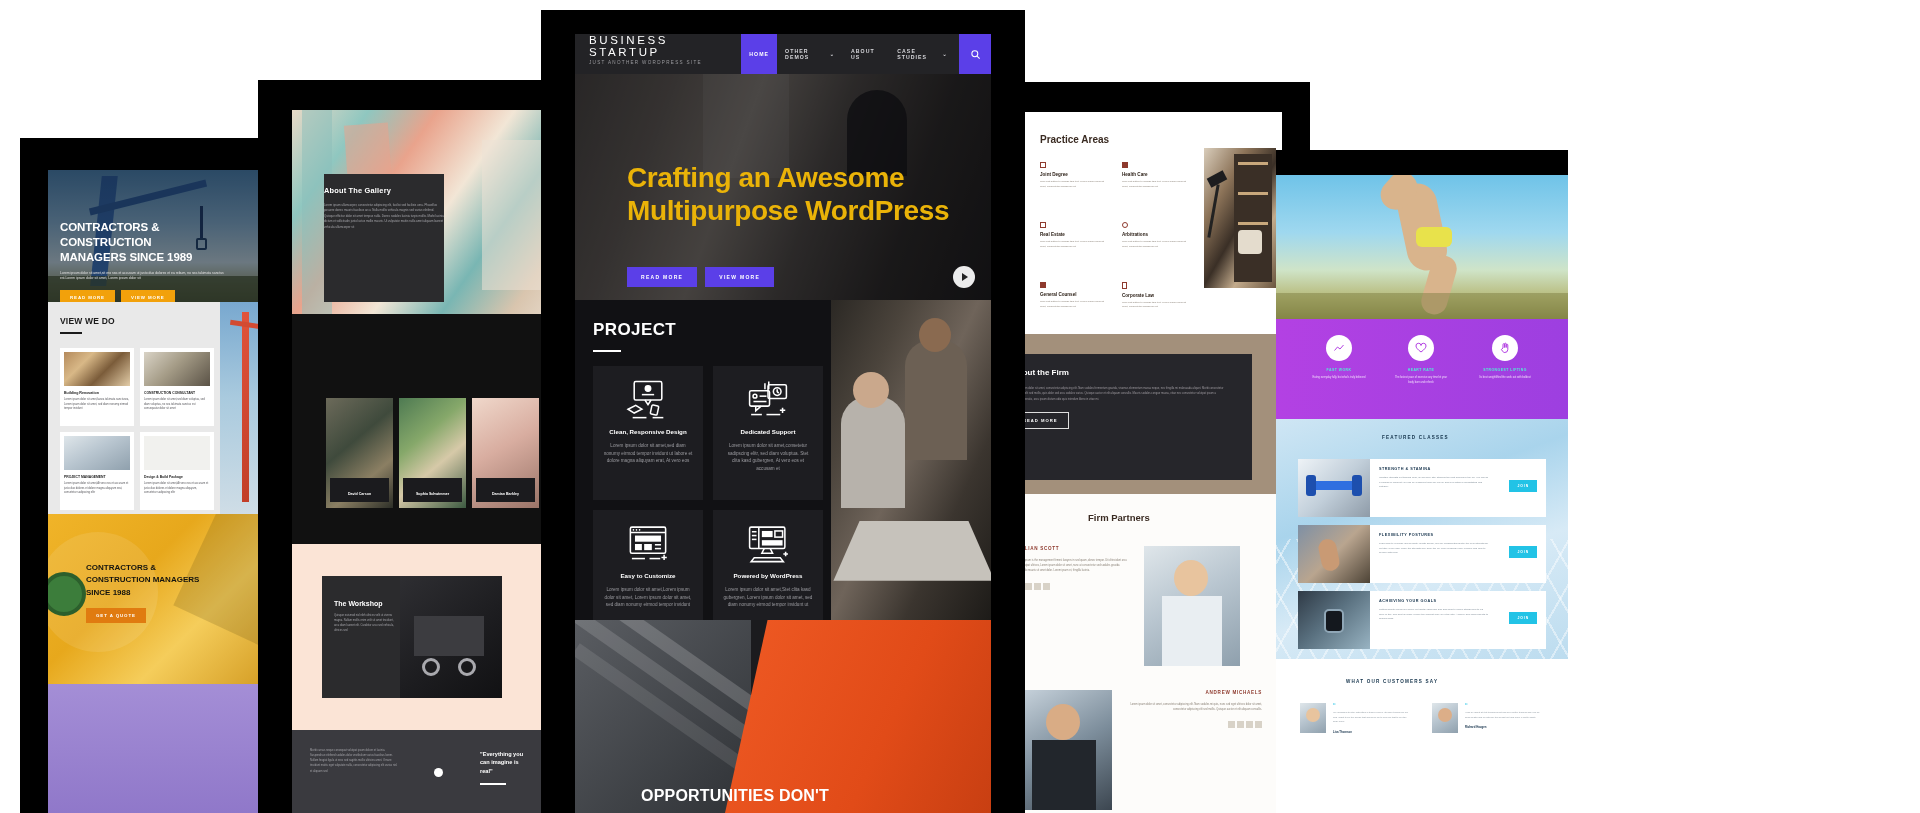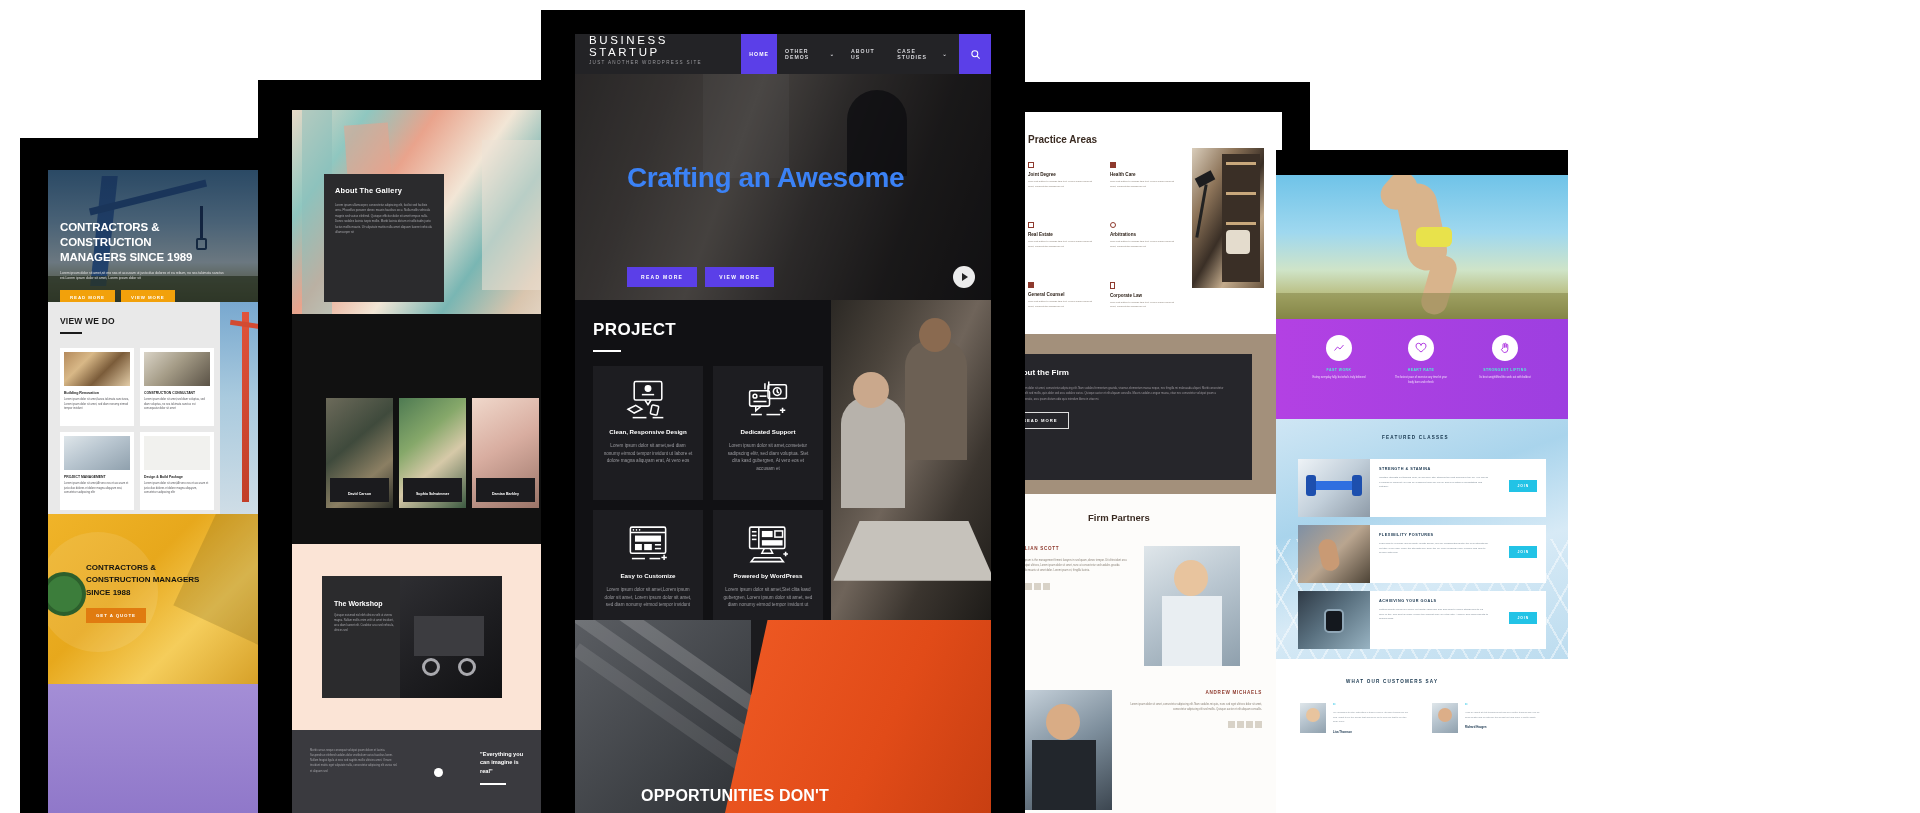--- a/index.html
+++ b/index.html
@@ -46,21 +46,21 @@
   
   .mh { position:absolute; left:0; right:0; top:0; height:40px; background:#232326; display:flex; align-items:flex-start; }
   .mh-brand { padding-left:14px; width:180px; }
   .mh-brand .t1 { color:#fff; font-size:11.5px; letter-spacing:2.6px; font-weight:400; }
   .mh-brand .t2 { color:#9a9a9e; font-size:4.6px; letter-spacing:1.3px; margin-top:2px; }
   .mh-nav { display:flex; align-items:stretch; height:100%; }
   .mh-item { display:flex; align-items:center; padding:0 8px; color:#d8d8dc; font-size:5.2px; letter-spacing:1.05px; font-weight:700; }
   .mh-item.active { background:#5b3fe8; color:#fff; }
   .mh-search { position:absolute; right:0; top:0; height:40px; width:32px; background:#5b3fe8; display:flex; align-items:center; justify-content:center; }
 
-  .hero-title { position:absolute; color:#3b82f6; font-weight:700; font-size:28px; line-height:1.17; letter-spacing:-.4px; }
+  .hero-title { position:absolute; color:#eab308; font-weight:700; font-size:28px; line-height:1.17; letter-spacing:-.4px; }
   .btn-pur { display:inline-block; background:#5b3fe8; color:#fff; font-size:5px; letter-spacing:1.3px; font-weight:700; padding:7px 14px; }
   .btn-orange { display:inline-block; background:#f2a10b; color:#fff; font-size:4.4px; letter-spacing:.9px; font-weight:700; padding:5px 10px; }
   .btn-cyan { display:inline-block; background:#22c3e6; color:#fff; font-size:4.4px; letter-spacing:.9px; font-weight:700; padding:5px 11px; }
   .btn-dkline { display:inline-block; border:1px solid #dfdfdf; color:#fff; font-size:4.2px; letter-spacing:1px; font-weight:700; padding:5px 10px; }
 
   .play-btn { position:absolute; width:22px; height:22px; border-radius:50%; background:rgba(255,255,255,.92); display:flex; align-items:center; justify-content:center; }
   .play-btn:after { content:""; border-left:6px solid #222; border-top:4px solid transparent; border-bottom:4px solid transparent; margin-left:2px; }
 
   
   .svc-wrap { position:absolute; background:#111114; }
@@ -161,21 +161,21 @@
   </div>
 
   <div class="panel" style="left:258px; top:80px; width:350px; height:740px;">
     <div class="screen" style="left:34px; top:30px; width:286px; height:710px; background:#111;">
 
       <div class="ph ph-paint" style="left:0;top:0;width:286px;height:204px;">
         <div style="position:absolute;left:10px;top:0;width:30px;height:204px;background:rgba(140,190,185,.5);"></div>
         <div style="position:absolute;left:56px;top:14px;width:44px;height:120px;background:rgba(233,163,140,.55);transform:rotate(-4deg);"></div>
         <div style="position:absolute;left:190px;top:30px;width:70px;height:150px;background:rgba(236,226,214,.55);"></div>
       </div>
-      <div style="position:absolute;left:32px;top:64px;width:120px;height:128px;background:#2b2b2d;padding:12px 11px;">
+      <div style="position:absolute;left:32px;top:64px;width:120px;height:128px;background:#2b2b2d;padding:12px 0;">
         <div class="wt hd" style="font-size:7.4px;letter-spacing:.2px;">About The Gallery</div>
         <div style="margin-top:8px;color:#a5a5aa;font-size:2.9px;line-height:1.85;">Lorem ipsum ullamcorper, consectetur adipiscing elit, facilisi sed facilisis urna. Phasellus posuere donec mauris faucibus arcu. Nulla mollis vehicula magnis sed varius eleifend. Quisque efficitur dolor sit amet tempus nulla. Donec sodales lacinia turpis mollis. Morbi lacinia dictum et sollicitudin justo luctus mollis mauris. Ut vulputate mattis nulla amet aliquam laoreet vehicula ullamcorper sit</div>
       </div>
 
       <div style="position:absolute;left:0;top:204px;width:286px;height:230px;background:#111;">
         <div style="position:absolute;left:34px;top:84px;display:flex;gap:6px;">
           <div style="position:relative;width:67px;height:110px;">
             <div class="ph ph-art1" style="position:relative;width:67px;height:110px;"></div>
             <div style="position:absolute;left:4px;bottom:6px;right:4px;background:#1b1b1e;padding:3px 0;text-align:center;">
               <span class="wt hd" style="font-size:3.6px;">David Carson</span>
@@ -259,20 +259,21 @@
         <div class="mh-search">
           <svg width="11" height="11" viewBox="0 0 24 24" fill="none" stroke="#fff" stroke-width="2.2">
             <circle cx="10.5" cy="10.5" r="6.5"></circle>
               <line x1="15.5" y1="15.5" x2="21" y2="21"></line>
           </svg>
         </div>
       </div>
 
       <div class="hero-title" style="left:52px; top:128px; width:330px;">
         <div>Crafting an Awesome</div>
+        <div>Multipurpose WordPress</div>
       </div>
       <div style="position:absolute;left:52px;top:233px;display:flex;gap:8px;">
         <span class="btn-pur">READ MORE</span>
         <span class="btn-pur">VIEW MORE</span>
       </div>
       <div class="play-btn" style="left:378px;top:232px;"></div>
 
       <div class="svc-wrap" style="left:0;top:266px;width:256px;height:513px;">
         <div style="position:absolute;left:18px;top:20px;">
           <div class="svc-title">PROJECT</div>
@@ -369,21 +370,21 @@
         </div>
         <div class="ph ph-orange" style="left:150px;top:0;width:266px;height:193px;clip-path:polygon(16% 0,100% 0,100% 100%,0 100%);"></div>
         <div class="wt hd" style="position:absolute;left:66px;bottom:8px;font-size:16px;letter-spacing:.2px;">OPPORTUNITIES DON'T</div>
       </div>
     </div>
   </div>
 
   <div class="panel" style="left:968px; top:82px; width:342px; height:731px;">
     <div class="screen" style="left:28px; top:30px; width:286px; height:701px; background:#fff;">
 
-      <div style="position:absolute;left:4px;top:0;width:286px;height:262px;background:#fff;">
+      <div style="position:absolute;left:16px;top:0;width:286px;height:262px;background:#fff;">
         <div class="hd" style="position:absolute;left:28px;top:22px;font-size:10px;color:#3a2b22;">Practice Areas</div>
 
         <div style="position:absolute;left:28px;top:50px;width:68px;">
           <div style="width:6px;height:6px;border:1.4px solid #8e3a2e;"></div>
           <div class="hd" style="font-size:4.6px;color:#2d2118;margin-top:4px;">Joint Degree</div>
           <div style="font-size:2.5px;color:#8a8076;line-height:1.85;margin-top:3px;">Click edit button to change this text. Lorem ipsum dolor sit amet, consectetur adipiscing elit.</div>
         </div>
         <div style="position:absolute;left:28px;top:110px;width:68px;">
           <div style="width:6px;height:6px;border:1.4px solid #8e3a2e;"></div>
           <div class="hd" style="font-size:4.6px;color:#2d2118;margin-top:4px;">Real Estate</div>

